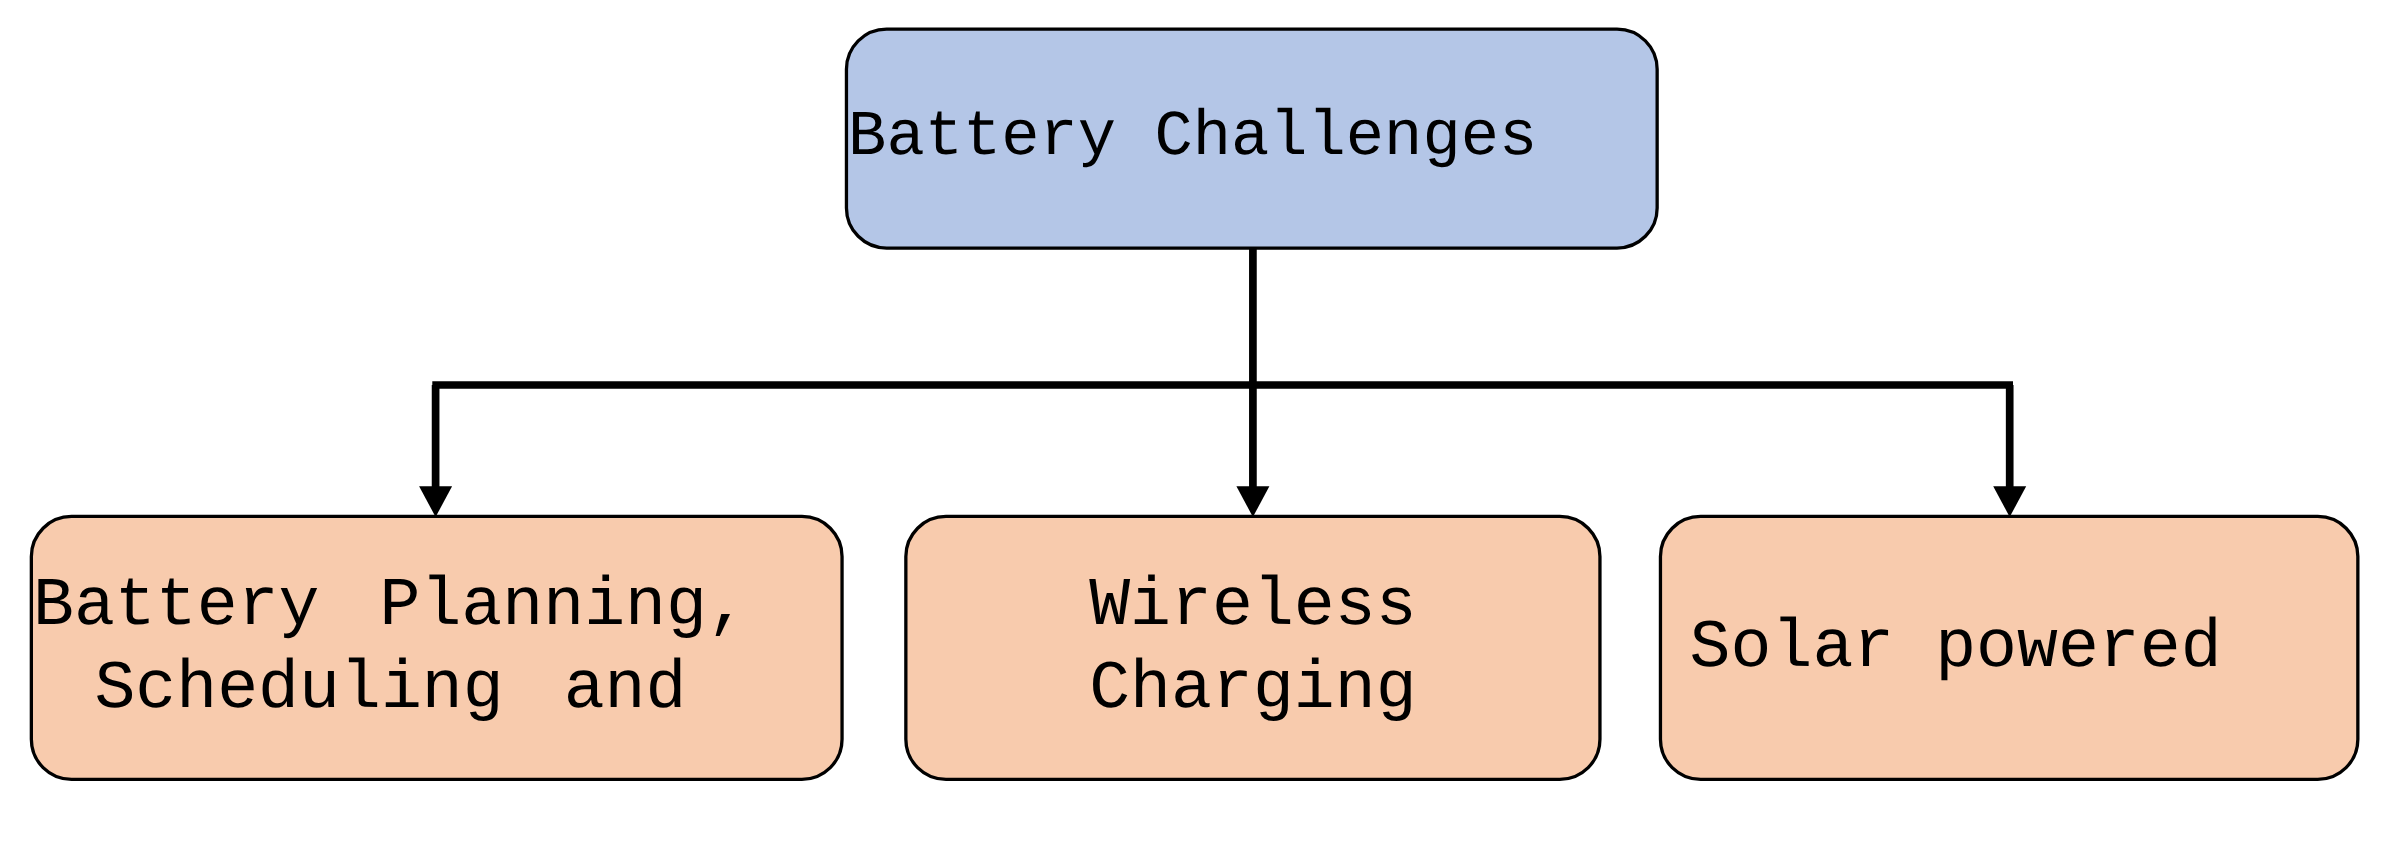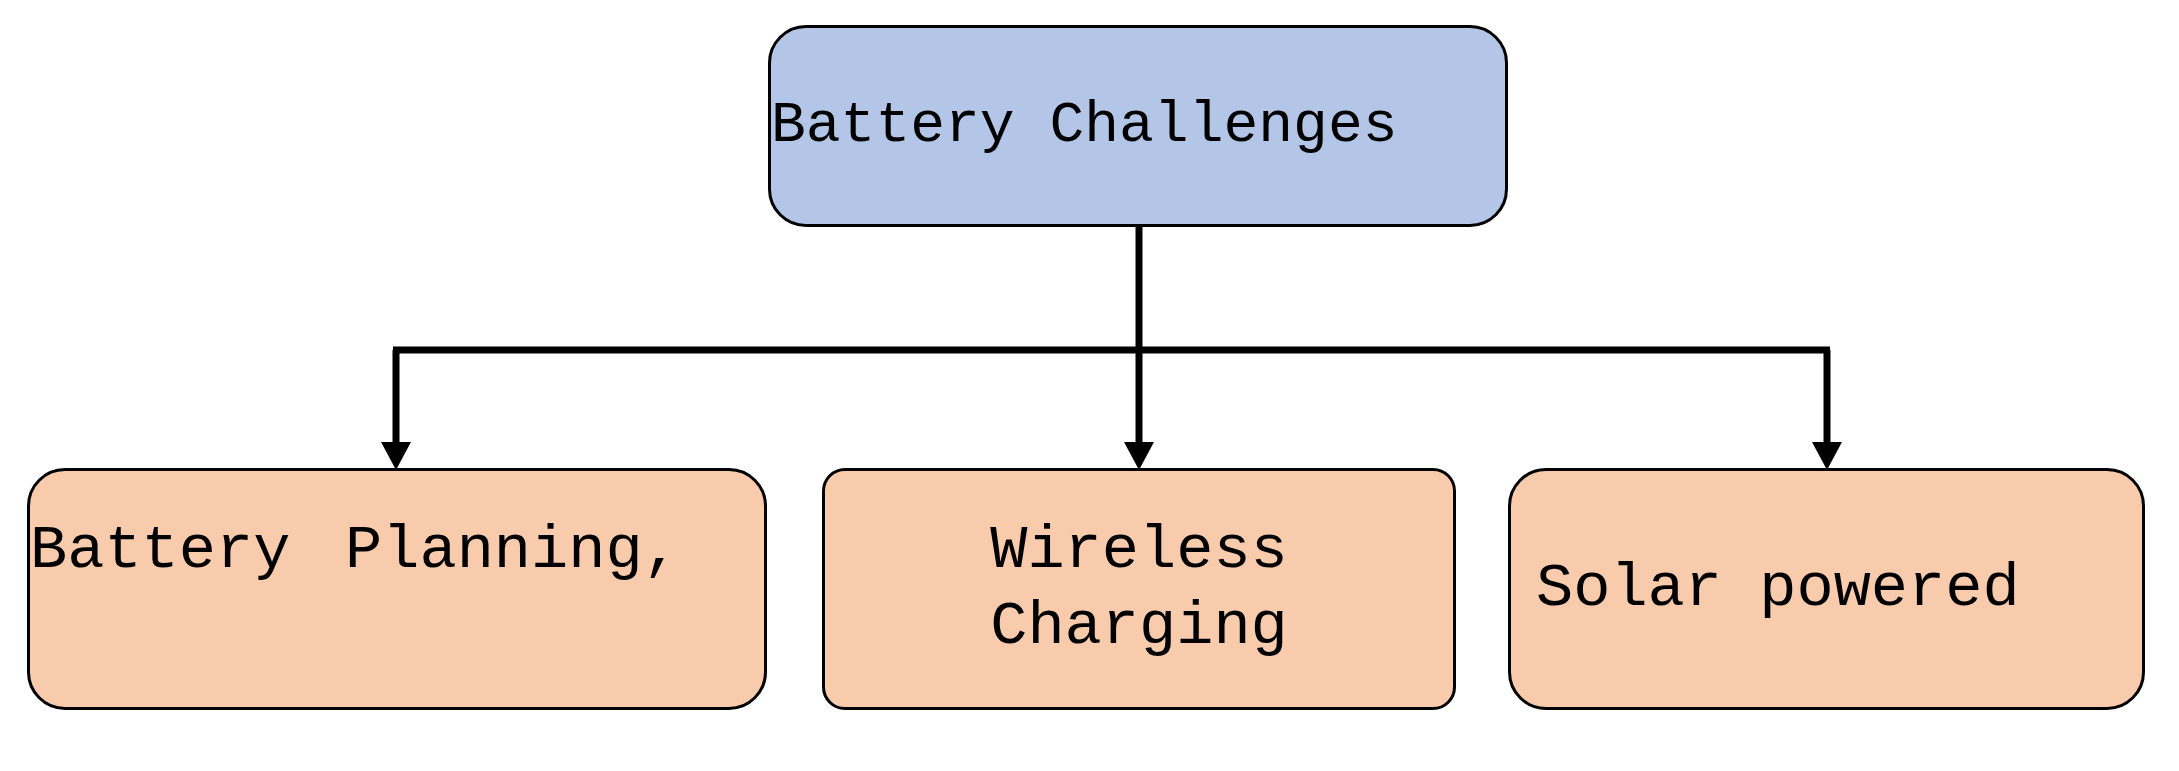--- a/index.html
+++ b/index.html
@@ -82,25 +82,25 @@
     <polygon points="1812,442 1842,442 1827,470" fill="#000000"></polygon>
   </svg>
 
   <div class="node node-root" style="background-color: rgb(180, 198, 231);">
     <span>Battery Challenges</span>
   </div>
 
   <div class="node node-child node-child-left" style="background-color: rgb(248, 203, 173);">
     <span>
       <span>Battery Planning,</span><br>
-      <br>
+      <span>Scheduling and</span><br>
     </span>
   </div>
 
-  <div class="node node-child node-child-mid" style="background-color: rgb(248, 203, 173); border-radius: 23px;">
+  <div class="node node-child node-child-mid" style="background-color: rgb(248, 203, 173);">
     <span>Wireless Charging</span>
   </div>
 
   <div class="node node-child node-child-right" style="background-color: rgb(248, 203, 173); padding-left: 25px;">
     <span>Solar powered</span>
   </div>
 
 </div>
 
 </body></html>

